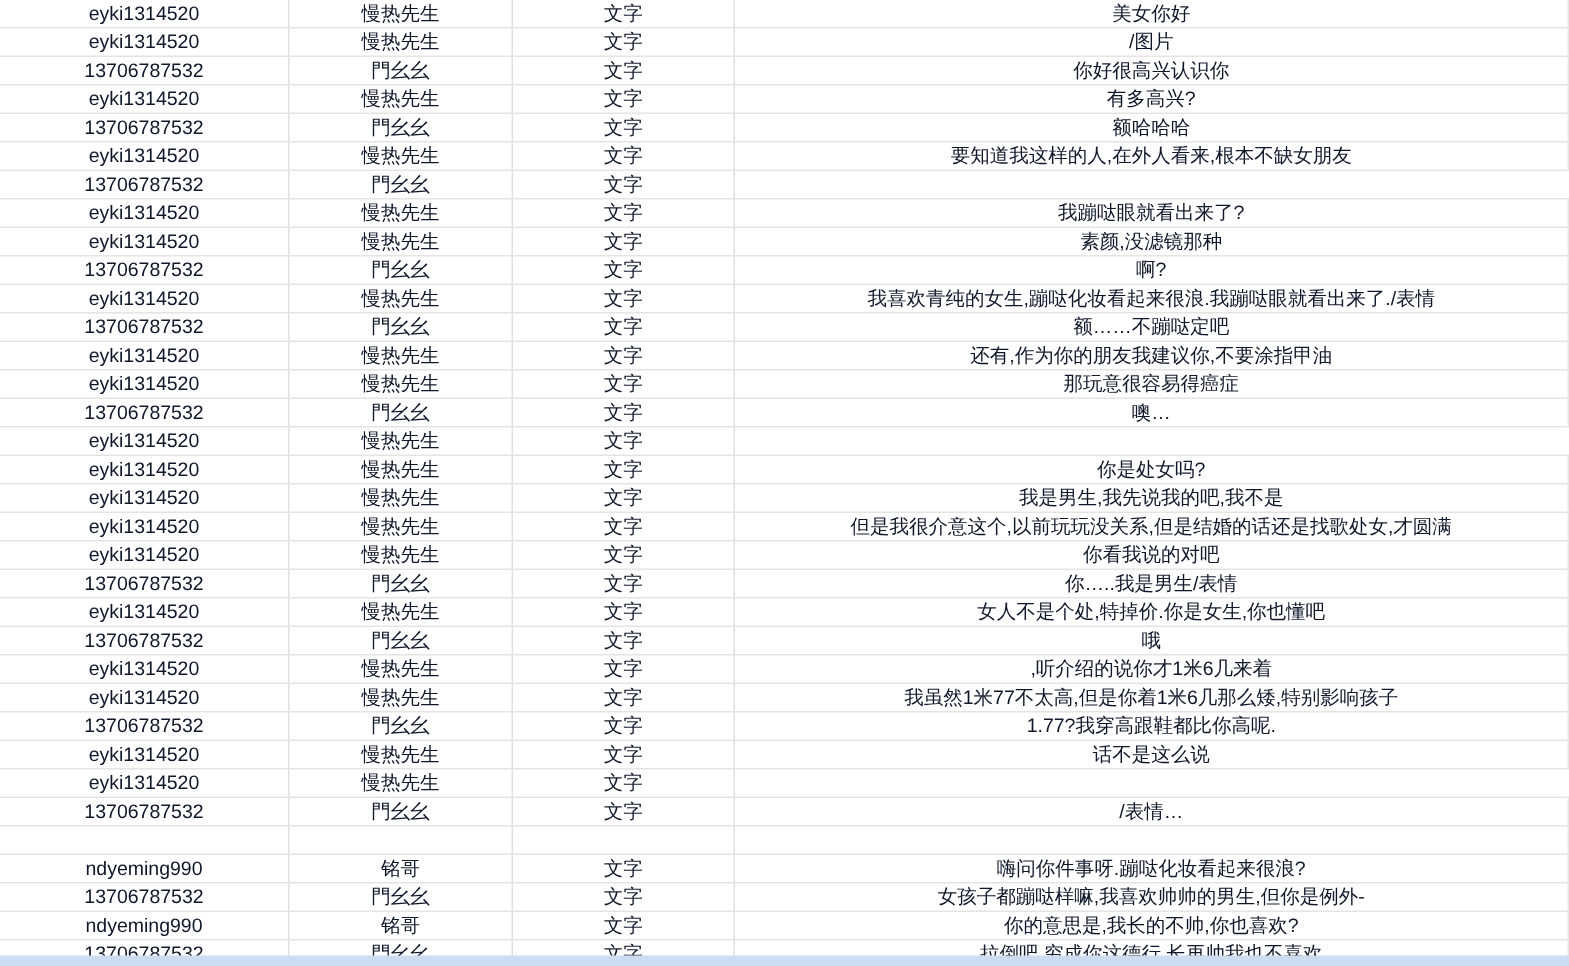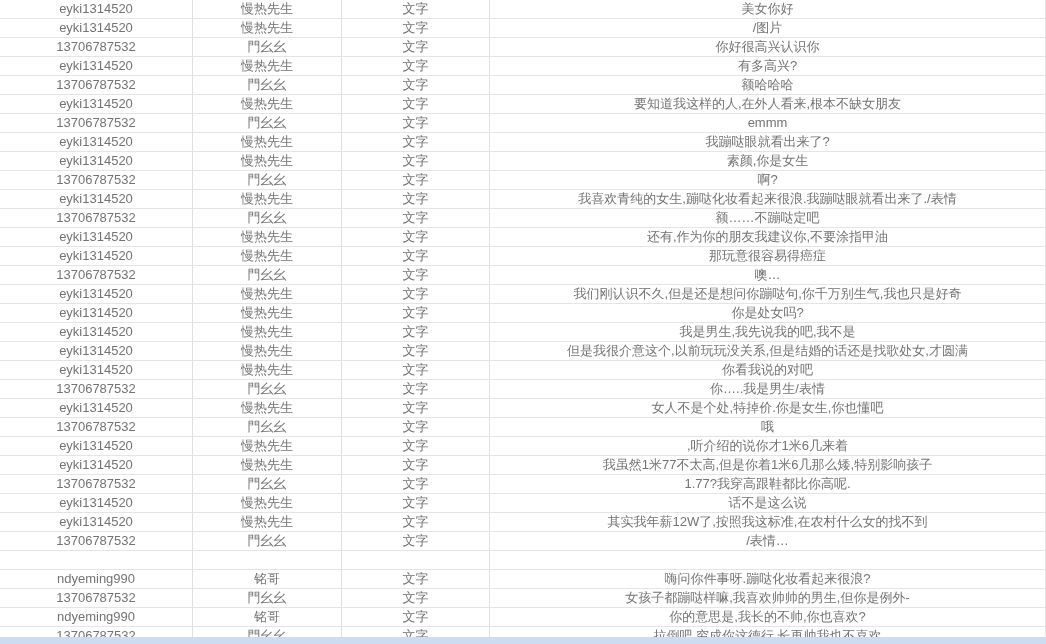--- a/index.html
+++ b/index.html
@@ -3,21 +3,21 @@
 <meta charset="utf-8">
 <style>
   html,body{margin:0;padding:0;background:#fff;}
   #sheet{
     position:relative;
     width:1046px;height:644px;
     overflow:hidden;
     background:#fff;
     font-family:"Liberation Sans","DejaVu Sans",sans-serif;
     font-size:13px;
-    color:#737373;
+    color:#0f172a;
   }
   .row{
     display:flex;
     height:19px;
     box-sizing:border-box;
     border-bottom:1px solid #e4e4e4;
     align-items:center;
   }
   .cell{
     box-sizing:border-box;
@@ -84,35 +84,34 @@
     <div class="cell col-id">eyki1314520</div>
     <div class="cell col-name">慢热先生</div>
     <div class="cell col-type">文字</div>
     <div class="cell col-msg">要知道我这样的人,在外人看来,根本不缺女朋友</div>
   </div>
 
   <div class="row">
     <div class="cell col-id">13706787532</div>
     <div class="cell col-name">門幺幺</div>
     <div class="cell col-type">文字</div>
-    <div class="cell col-msg">emmm</div>
   </div>
 
   <div class="row">
     <div class="cell col-id">eyki1314520</div>
     <div class="cell col-name">慢热先生</div>
     <div class="cell col-type">文字</div>
     <div class="cell col-msg">我蹦哒眼就看出来了?</div>
   </div>
 
   <div class="row">
     <div class="cell col-id">eyki1314520</div>
     <div class="cell col-name">慢热先生</div>
     <div class="cell col-type">文字</div>
-    <div class="cell col-msg">素颜,你是女生</div>
+    <div class="cell col-msg">素颜,没滤镜那种</div>
   </div>
 
   <div class="row">
     <div class="cell col-id">13706787532</div>
     <div class="cell col-name">門幺幺</div>
     <div class="cell col-type">文字</div>
     <div class="cell col-msg">啊?</div>
   </div>
 
   <div class="row">
@@ -147,21 +146,20 @@
     <div class="cell col-id">13706787532</div>
     <div class="cell col-name">門幺幺</div>
     <div class="cell col-type">文字</div>
     <div class="cell col-msg">噢…</div>
   </div>
 
   <div class="row">
     <div class="cell col-id">eyki1314520</div>
     <div class="cell col-name">慢热先生</div>
     <div class="cell col-type">文字</div>
-    <div class="cell col-msg">我们刚认识不久,但是还是想问你蹦哒句,你千万别生气,我也只是好奇</div>
   </div>
 
   <div class="row">
     <div class="cell col-id">eyki1314520</div>
     <div class="cell col-name">慢热先生</div>
     <div class="cell col-type">文字</div>
     <div class="cell col-msg">你是处女吗?</div>
   </div>
 
   <div class="row">
@@ -231,21 +229,20 @@
     <div class="cell col-id">eyki1314520</div>
     <div class="cell col-name">慢热先生</div>
     <div class="cell col-type">文字</div>
     <div class="cell col-msg">话不是这么说</div>
   </div>
 
   <div class="row">
     <div class="cell col-id">eyki1314520</div>
     <div class="cell col-name">慢热先生</div>
     <div class="cell col-type">文字</div>
-    <div class="cell col-msg">其实我年薪12W了,按照我这标准,在农村什么女的找不到</div>
   </div>
 
   <div class="row">
     <div class="cell col-id">13706787532</div>
     <div class="cell col-name">門幺幺</div>
     <div class="cell col-type">文字</div>
     <div class="cell col-msg">/表情…</div>
   </div>
 
   <div class="row">

